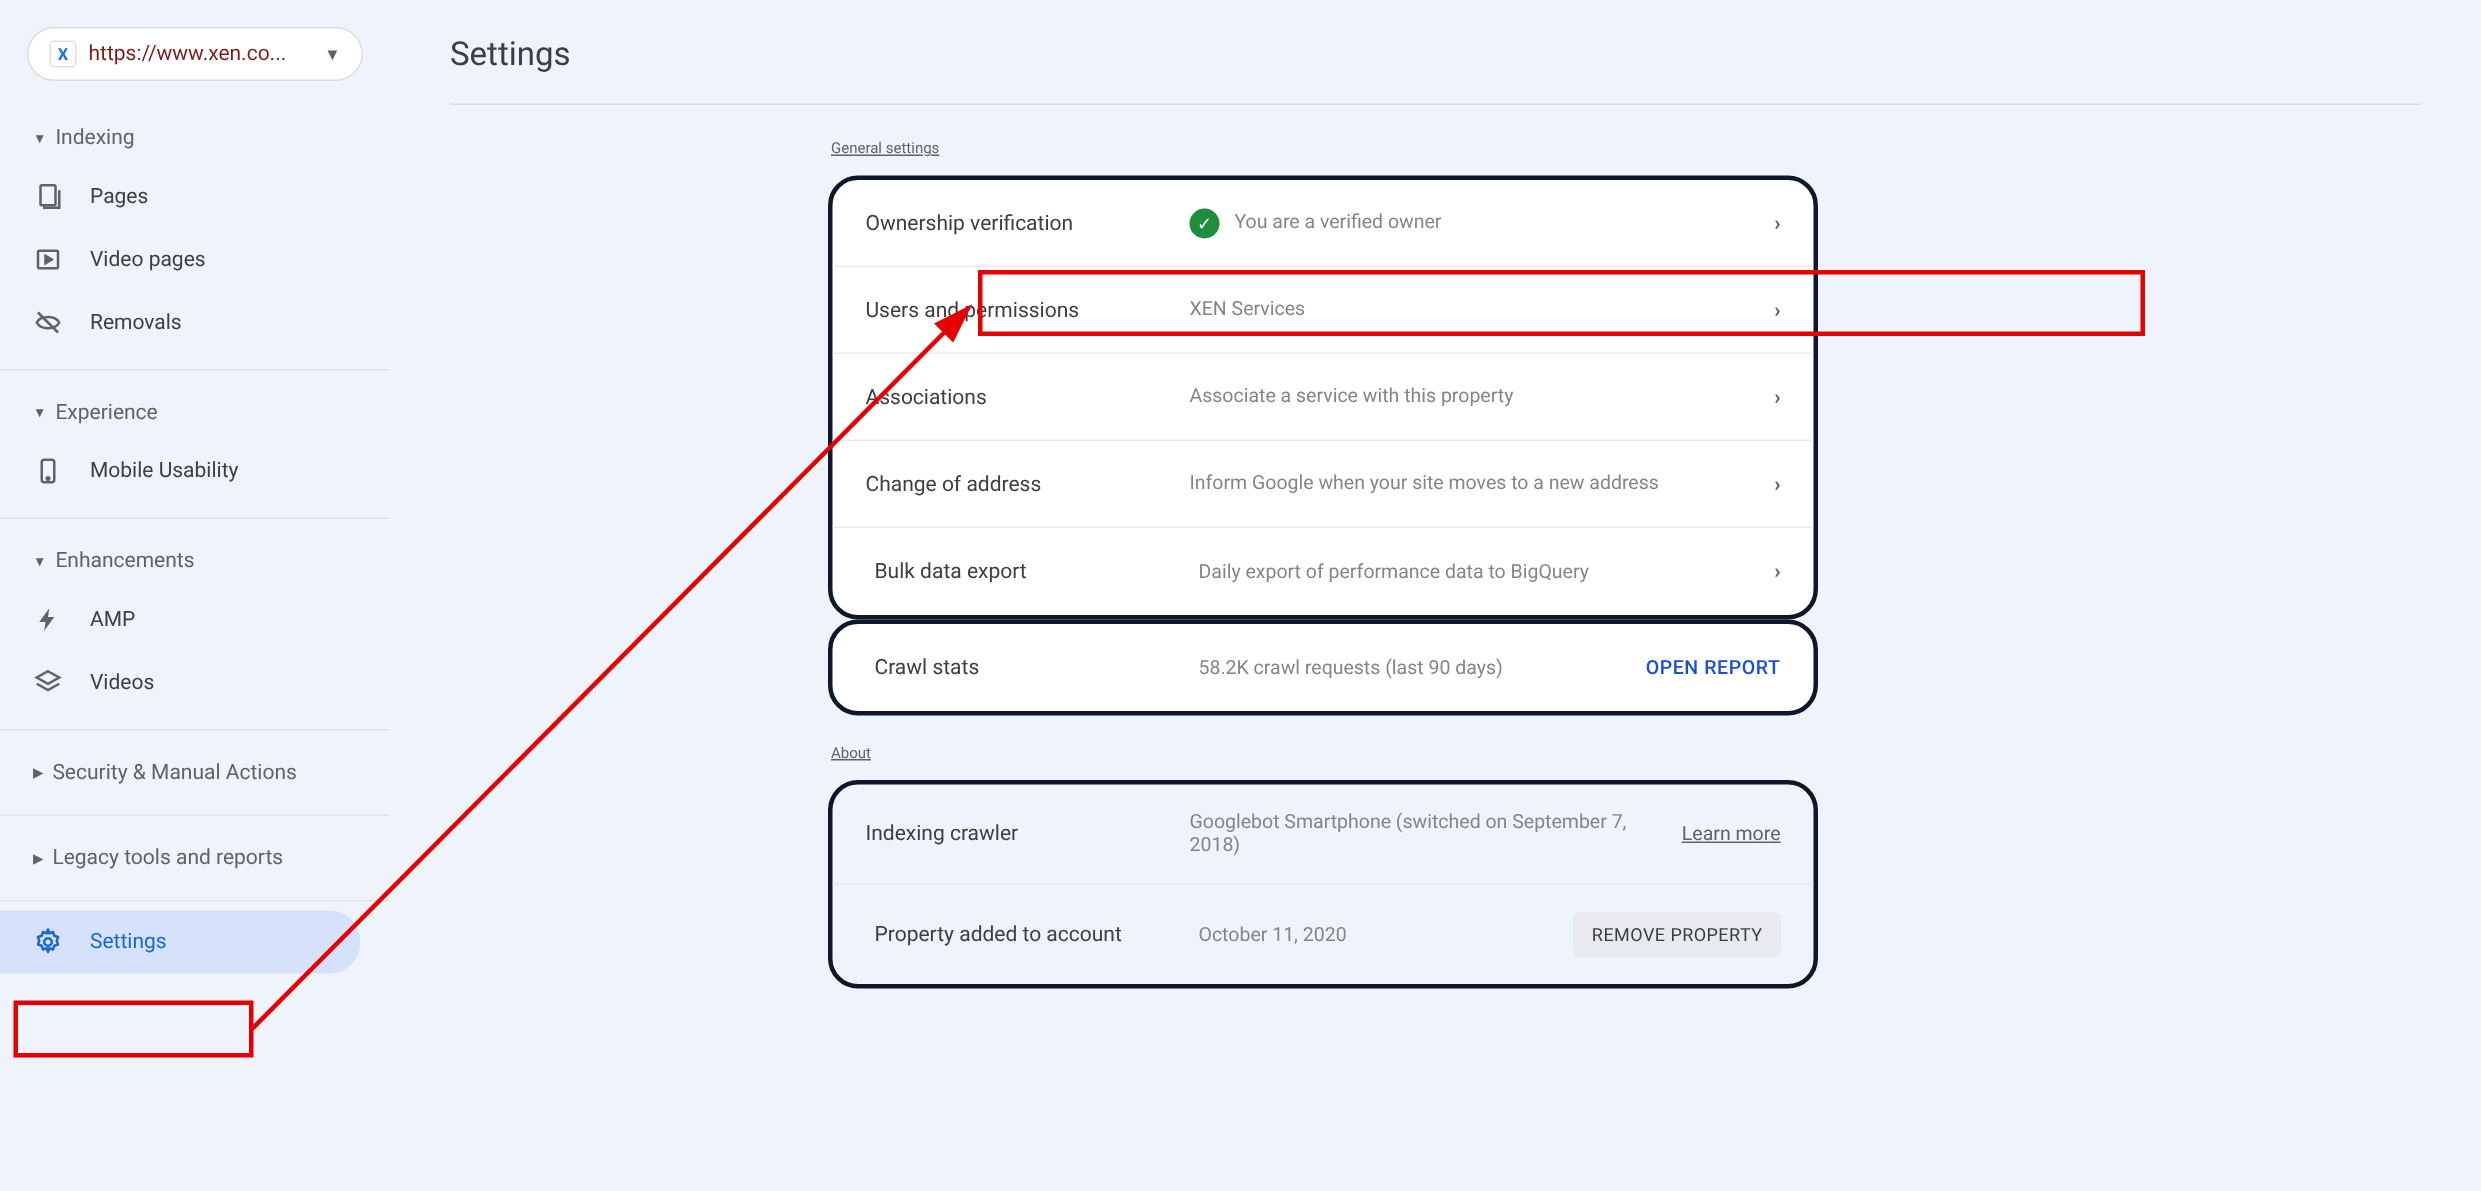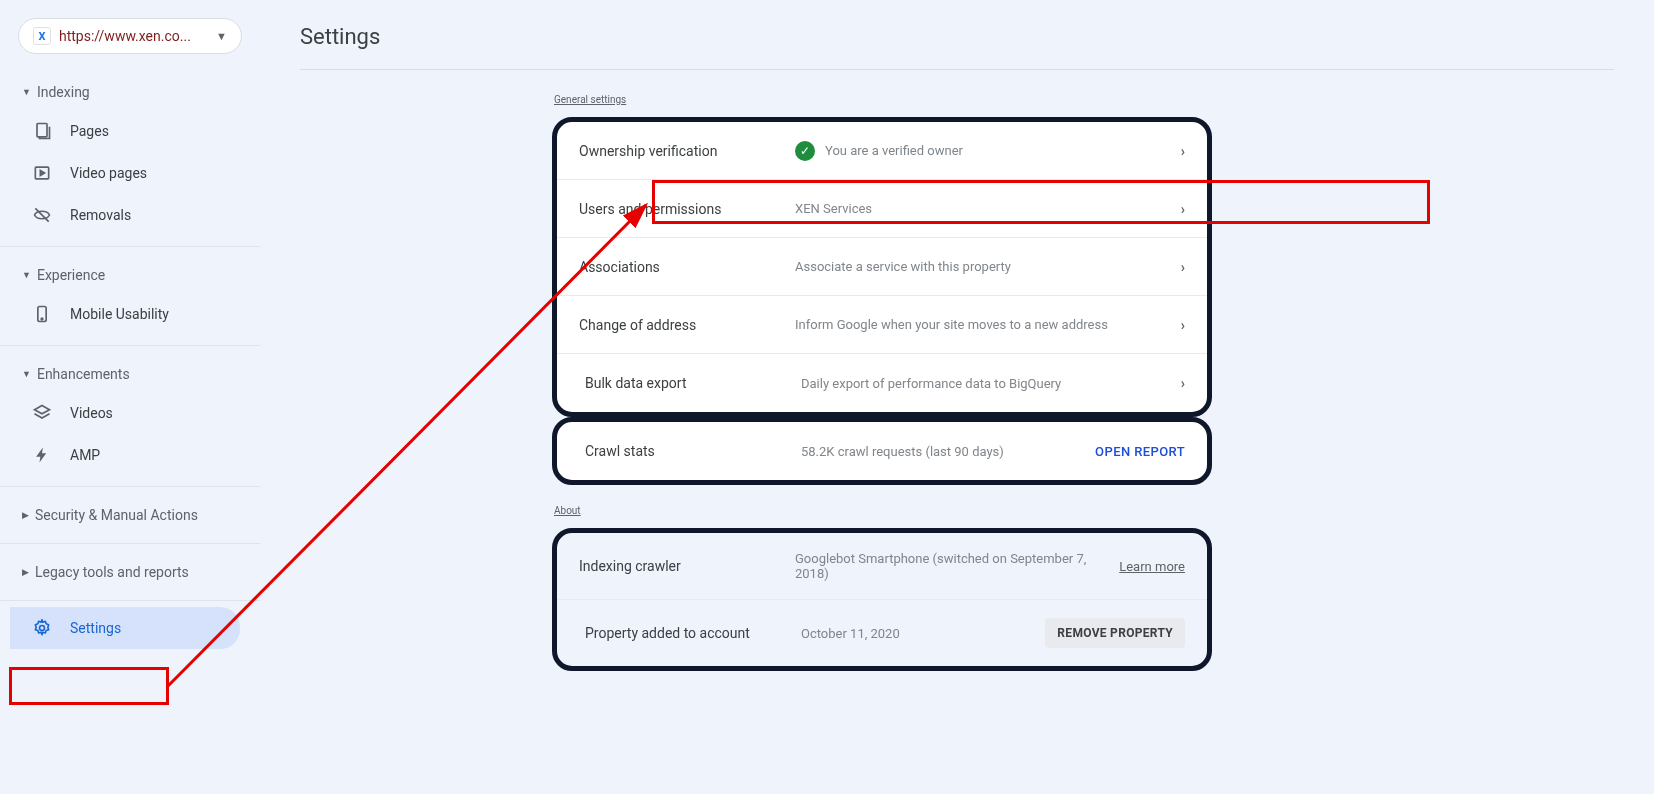--- a/index.html
+++ b/index.html
@@ -5,40 +5,40 @@
 * { margin: 0; padding: 0; box-sizing: border-box; }
 body { font-family: Roboto, Arial, sans-serif; background: #eef3fc; width: 1654px; height: 794px; overflow: hidden; display: flex; }
 .sidebar { width: 260px; padding: 18px 0 0 0; flex-shrink: 0; }
 .property-selector { margin: 0 18px 16px 18px; border: 1px solid #dadce0; border-radius: 20px; padding: 8px 14px; display: flex; align-items: center; gap: 8px; background: #fff; cursor: pointer; }
 .property-selector .favicon { width: 18px; height: 18px; background: #fff; border: 1px solid #e0e0e0; border-radius: 3px; display: flex; align-items: center; justify-content: center; font-size: 11px; font-weight: bold; color: #1a73e8; }
 .property-selector .url { flex: 1; font-size: 14px; color: #7f1d1d; overflow: hidden; text-overflow: ellipsis; white-space: nowrap; }
 .property-selector .down { color: #5f6368; font-size: 11px; }
 .nav-section { padding: 4px 0; }
 .nav-header { display: flex; align-items: center; gap: 6px; padding: 10px 22px; font-size: 14px; color: #5f6368; cursor: pointer; }
 .nav-header .tri { font-size: 9px; color: #5f6368; }
-.nav-item { display: flex; align-items: center; gap: 18px; padding: 11px 22px; font-size: 14px; color: #3c4043; cursor: pointer; border-radius: 0 20px 20px 0; margin-right: 20px; margin-left: 10px; }
+.nav-item { display: flex; align-items: center; gap: 18px; padding: 11px 22px; font-size: 14px; color: #3c4043; cursor: pointer; border-radius: 0 20px 20px 0; margin-right: 20px; }
 .nav-item .icon { width: 20px; height: 20px; display: flex; align-items: center; justify-content: center; color: #5f6368; flex-shrink: 0; }
 .nav-item.active { background: #d6e2fb; color: #1967d2; }
 .nav-item.active .icon { color: #1967d2; }
 .divider { height: 1px; background: #dfe4ea; margin: 6px 0; }
 .main { flex: 1; padding: 24px 40px 0 40px; overflow-y: auto; }
 .page-title { font-size: 22px; color: #3c4043; padding-bottom: 20px; border-bottom: 1px solid #dadce0; }
 .content { max-width: 810px; margin: 24px auto 0 auto; padding-right: 150px; }
 .section-header { font-size: 10px; color: #5f6368; margin: 20px 0 12px 2px; text-decoration: underline; }
-.card { background: #fff; border: 5px solid #0f172a; border-radius: 20px; overflow: hidden; }
+.card { background: #fff; border: 3px solid #0f172a; border-radius: 20px; overflow: hidden; }
 .card.flat { background: transparent; }
 .row { display: flex; align-items: center; padding: 18px 22px; border-bottom: 1px solid #e8eaed; cursor: pointer; min-height: 58px; }
 .card .row:last-child { border-bottom: none; padding-left: 28px; }
 .row .label { width: 216px; font-size: 14px; color: #3c4043; flex-shrink: 0; }
 .row .value { flex: 1; font-size: 13px; color: #80868b; display: flex; align-items: center; gap: 10px; }
 .row .chev { color: #5f6368; font-size: 14px; font-weight: bold; }
 .check-badge { width: 20px; height: 20px; border-radius: 50%; background: #1e8e3e; display: flex; align-items: center; justify-content: center; color: #fff; font-size: 12px; flex-shrink: 0; }
 .action-link { color: #1d4ed8; font-size: 13px; font-weight: 500; text-transform: uppercase; cursor: pointer; letter-spacing: 0.4px; }
 .learn-link { color: #5f6368; font-size: 13px; text-decoration: underline; cursor: pointer; }
-.remove-btn { background: #e8eaed; color: #3c4043; font-size: 12px; font-weight: 700; padding: 8px 12px; border-radius: 4px; cursor: pointer; letter-spacing: 0.3px; }
+.remove-btn { background: #e8eaed; color: #3c4043; font-size: 12px; font-weight: 400; padding: 8px 12px; border-radius: 4px; cursor: pointer; letter-spacing: 0.3px; }
 .highlight-box { position: absolute; border: 3px solid #e60000; pointer-events: none; z-index: 100; }
 .arrow-svg { position: absolute; pointer-events: none; z-index: 99; }
 svg.ico { width: 20px; height: 20px; }
 </style>
 </head>
 <body>
 
 <div class="sidebar">
   <div class="property-selector">
     <div class="favicon">X</div>
@@ -98,34 +98,34 @@
   </div>
   <div class="divider"></div>
 
   <div class="nav-section">
     <div class="nav-header">
       <span class="tri">▼</span>
       <span>Enhancements</span>
     </div>
     <div class="nav-item">
       <span class="icon">
+          <svg class="ico" viewBox="0 0 24 24" fill="currentColor">
+            <path d="M13 3L5 14h5l-1 7 8-11h-5l1-7z"></path>
+          </svg>
+        </span>
+      <span>AMP</span>
+    </div>
+    <div class="nav-item">
+      <span class="icon">
           <svg class="ico" viewBox="0 0 24 24" fill="none" stroke="currentColor" stroke-width="2">
             <path d="M12 3l9 5-9 5-9-5 9-5z"></path>
             <path d="M3 13l9 5 9-5"></path>
           </svg>
         </span>
       <span>Videos</span>
-    </div>
-    <div class="nav-item">
-      <span class="icon">
-          <svg class="ico" viewBox="0 0 24 24" fill="currentColor">
-            <path d="M13 3L5 14h5l-1 7 8-11h-5l1-7z"></path>
-          </svg>
-        </span>
-      <span>AMP</span>
     </div>
   </div>
   <div class="divider"></div>
 
   <div class="nav-section">
     <div class="nav-header">
       <span class="tri">▶</span>
       <span>Security &amp; Manual Actions</span>
     </div>
   </div>

